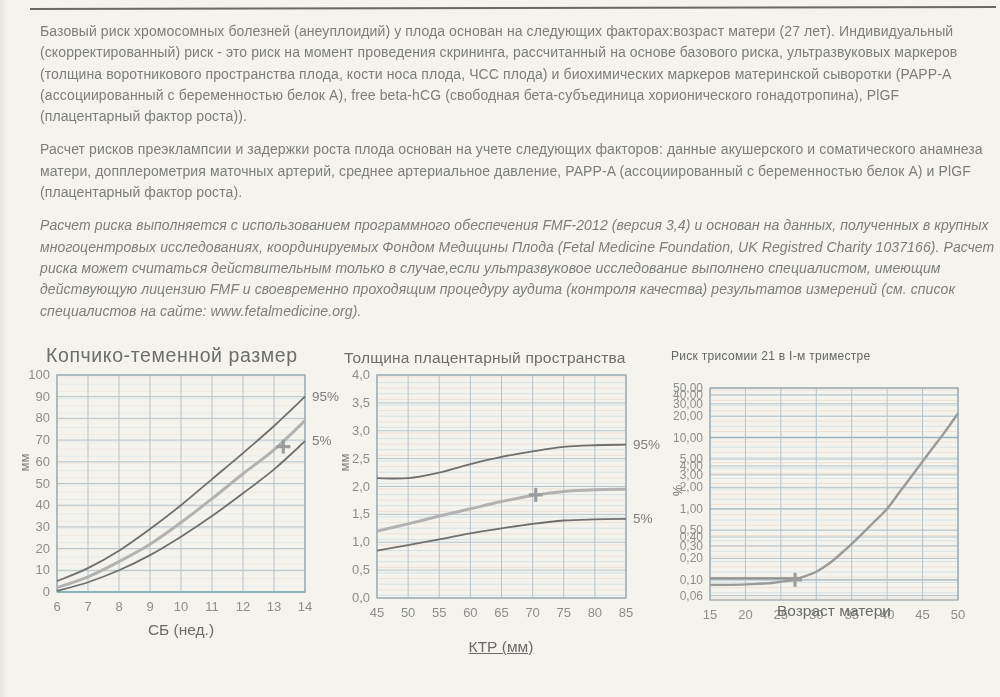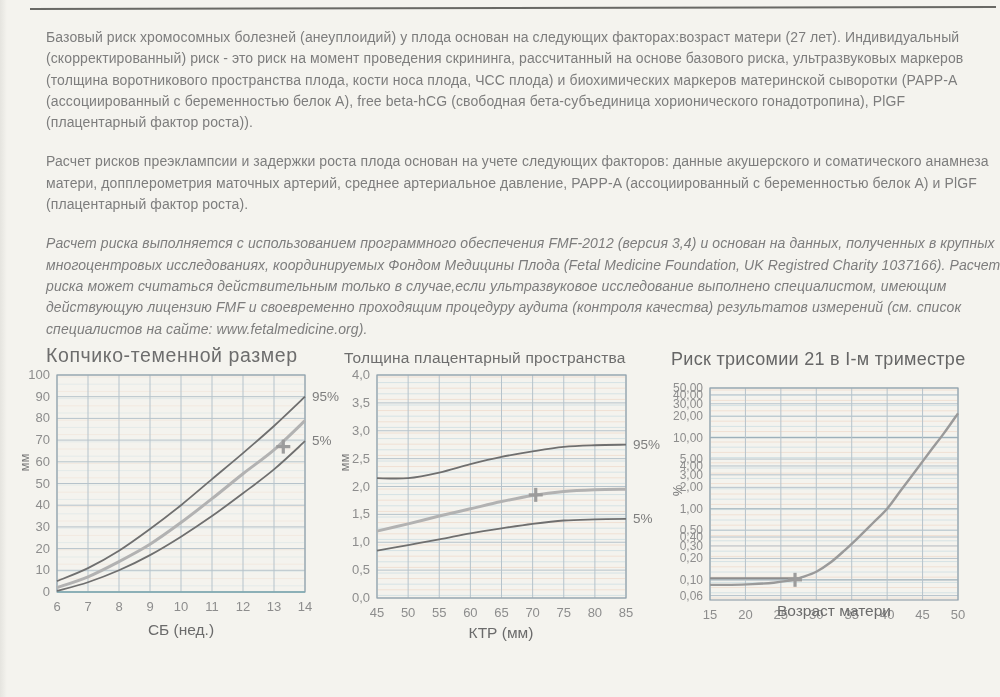--- a/index.html
+++ b/index.html
@@ -6,29 +6,29 @@
   .stage{
     position:relative;width:1000px;height:697px;overflow:hidden;
     background:#f4f3ee;
     font-family:"Liberation Sans",sans-serif;
   }
   .edge-shade{position:absolute;left:0;top:0;width:7px;height:697px;
     background:linear-gradient(to right,rgba(120,120,115,0.12),rgba(120,120,115,0));}
   .scan-topline{position:absolute;left:30px;top:7px;width:966px;height:2px;
     background:#50504c;opacity:.85;transform:rotate(-0.12deg);}
   .text-block{position:absolute;left:28px;top:9px;width:972px;color:#7d7d7d;}
-  .text-block p{margin:18px;font-size:14px;line-height:21.3px;letter-spacing:.1px;white-space:nowrap;}
+  .text-block p{margin:12px;font-size:14px;line-height:21.3px;letter-spacing:.1px;white-space:nowrap;}
   .text-block p.gap{margin-top:9px;font-style:italic;}
   .chart-title{position:absolute;color:#6d6d6d;white-space:nowrap;text-align:center;}
   #c1-title{left:46px;top:344px;font-size:19.5px;letter-spacing:.6px;}
   #c2-title{left:344px;top:349px;font-size:15.5px;letter-spacing:.2px;}
-  #c3-title{left:671px;top:349px;font-size:18px;letter-spacing:.3px;color:#666;}
+  #c3-title{left:671px;top:349px;font-size:12px;letter-spacing:.3px;color:#666;}
   .axis-xlabel{position:absolute;color:#6b6b6b;font-size:15.5px;white-space:nowrap;transform:translateX(-50%);}
   #c1-xlabel{left:181px;top:621px;}
-  #c2-xlabel{left:501px;top:624px;}
+  #c2-xlabel{left:501px;top:638px;text-decoration:underline;}
   #c3-xlabel{left:834px;top:602px;}
   .axis-ylabel{position:absolute;color:#777;font-size:13px;transform:rotate(-90deg);transform-origin:center;}
   #c1-ylabel{left:16px;top:455px;}
   #c2-ylabel{left:336px;top:455px;}
   #c3-ylabel{left:672px;top:483px;}
   svg.chart{position:absolute;}
   #c1-svg{left:0;top:340px;}
   #c2-svg{left:340px;top:340px;}
   #c3-svg{left:670px;top:340px;}
 </style>

